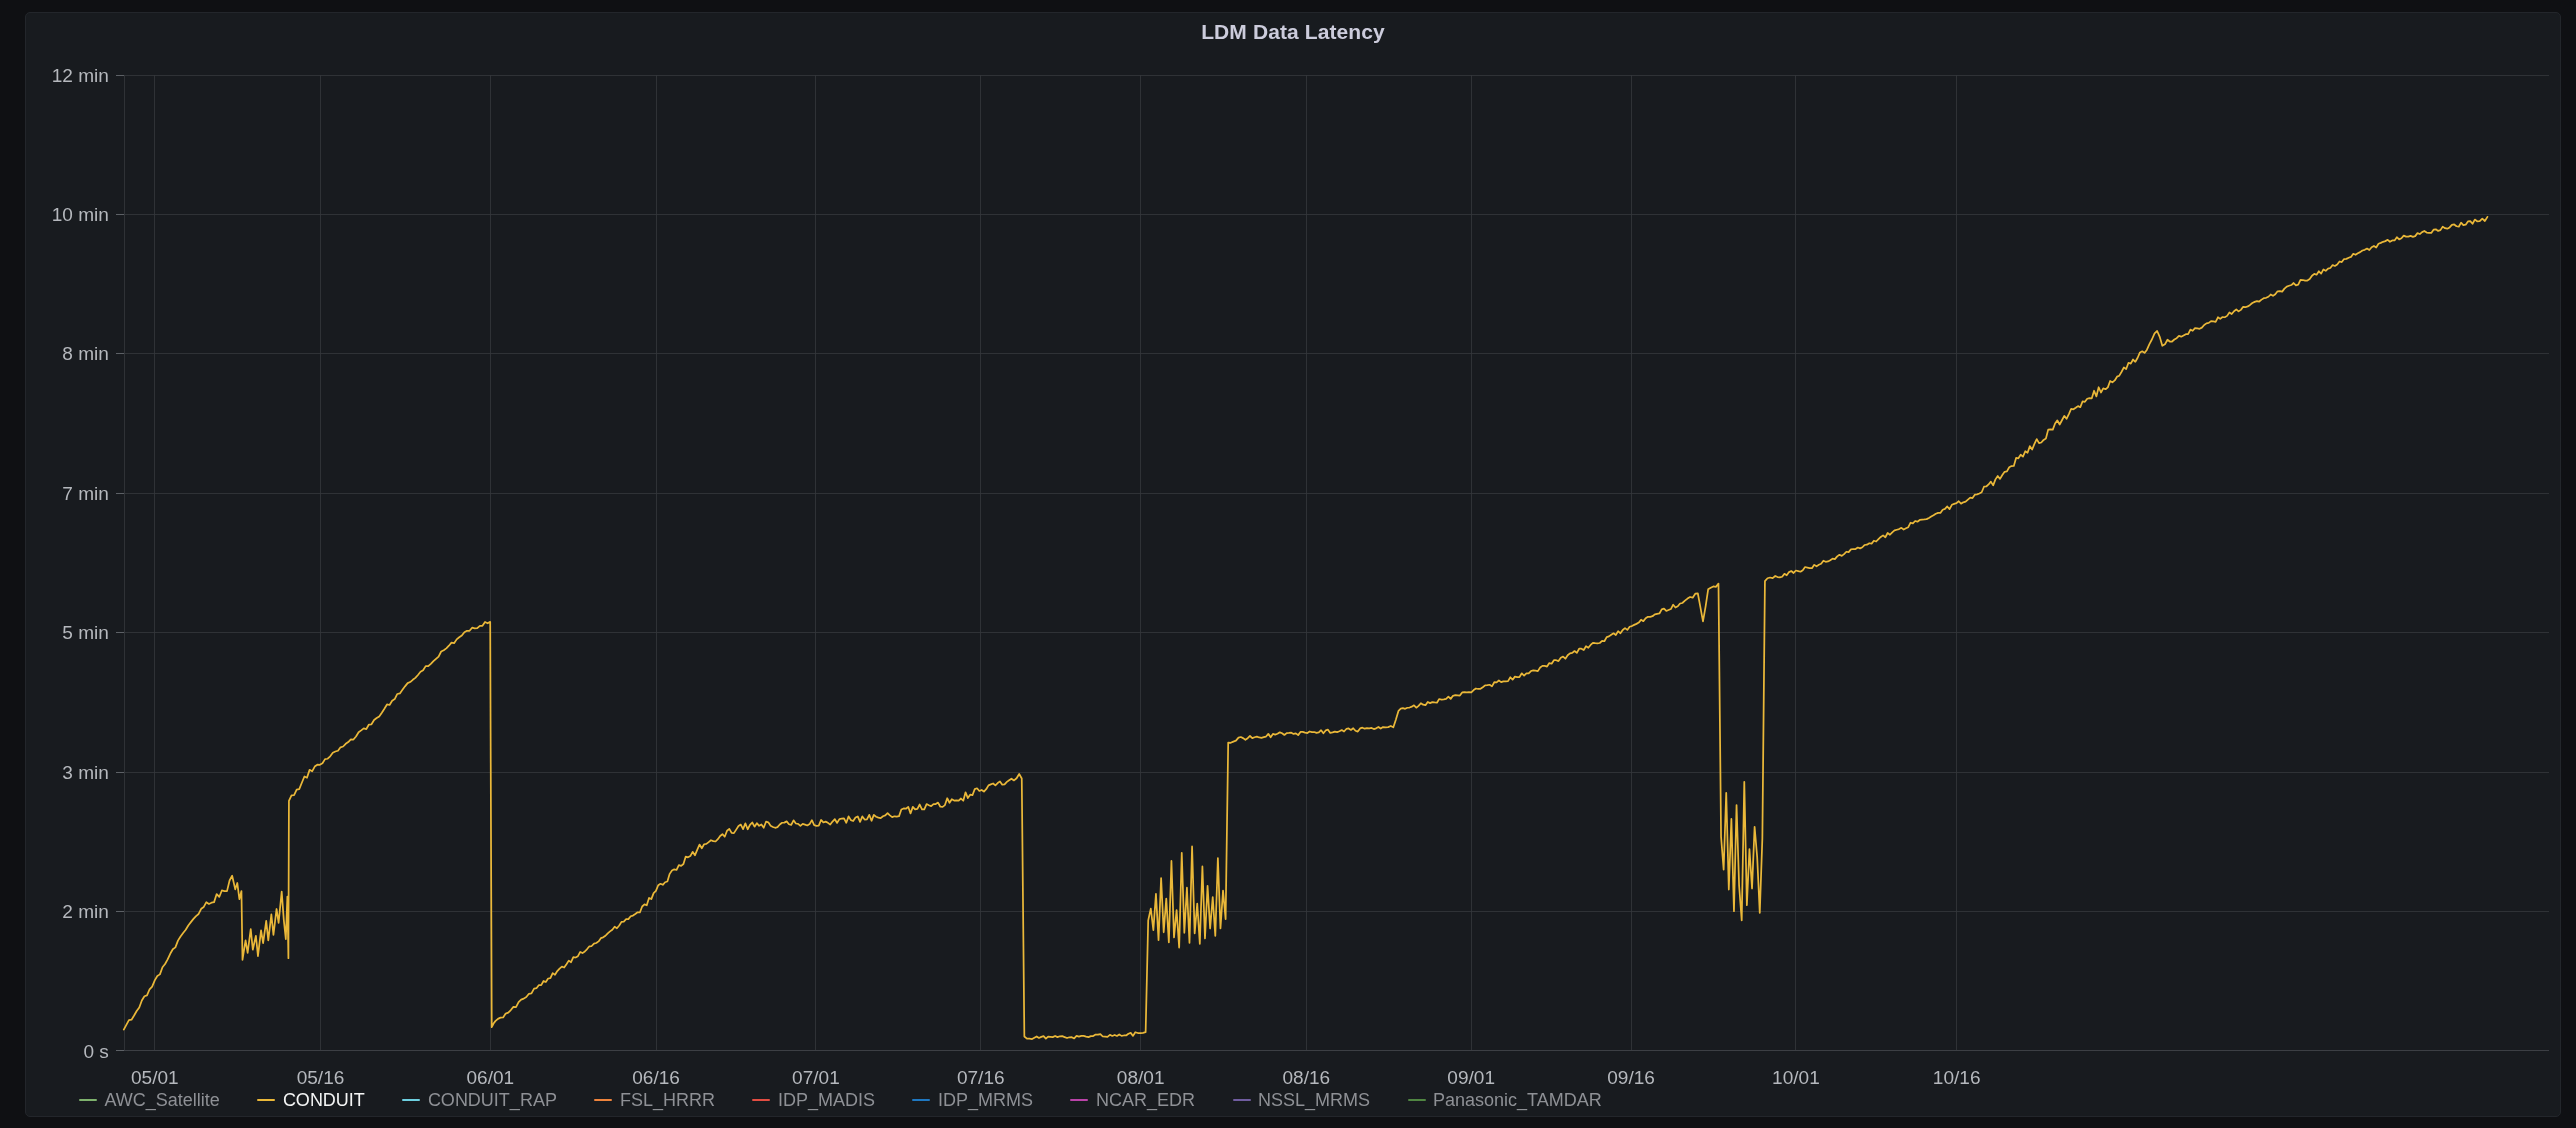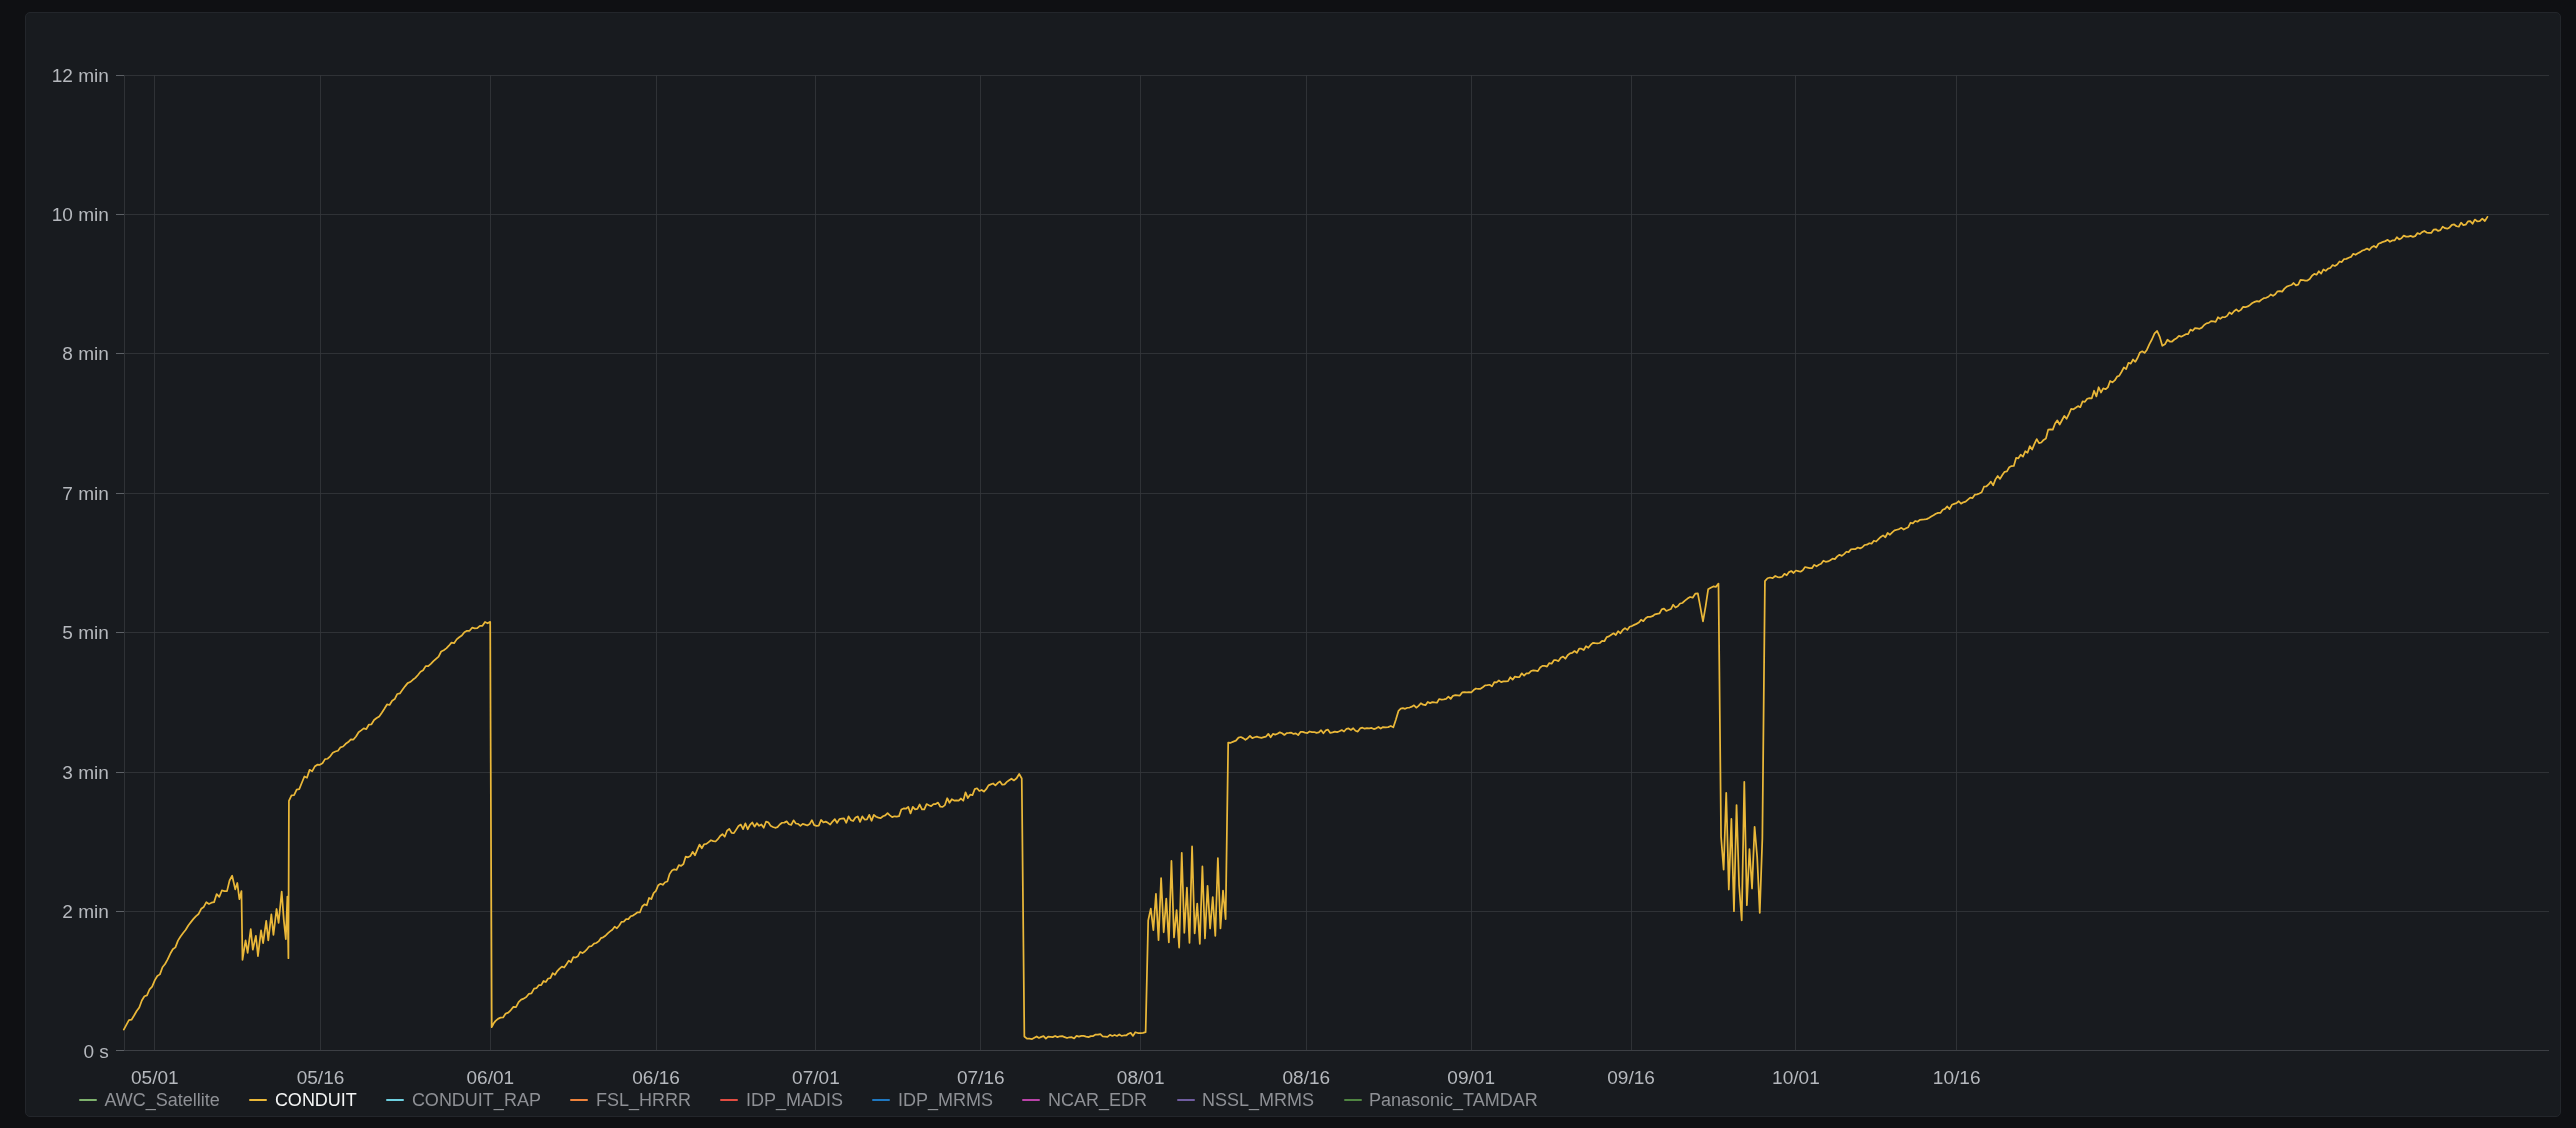--- a/index.html
+++ b/index.html
@@ -43,21 +43,21 @@
   .grid-line{ stroke:#34373b; stroke-width:1; shape-rendering:crispEdges; }
   .axis-line{ stroke:#44474c; stroke-width:1; shape-rendering:crispEdges; }
   .tick-mark{ stroke:#6c7075; stroke-width:1; shape-rendering:crispEdges; }
   .series-path{ fill:none; stroke-width:2.1; stroke-linejoin:round; stroke-linecap:round; }
   
   #legend{
     position:absolute;
     left:0; bottom:5px; width:100%;
     display:flex; align-items:center; justify-content:flex-start;
     padding-left:53px;
-    gap:8px;
+    gap:16px;
   }
   .legend-item{
     display:flex; align-items:center;
     margin-right:21.5px;
     cursor:pointer;
     white-space:nowrap;
   }
   .legend-swatch{
     display:inline-block;
     width:18px; height:2.5px;
@@ -68,20 +68,23 @@
     font-size:18px; color:#8e9095;
     font-family:"Liberation Sans", sans-serif;
   }
   .legend-item.active .legend-label{ color:#f4f5f5; font-weight:400; }
 </style>
 </head>
 <body>
 
 <div id="panel">
 
+  <div id="panel-header">
+    <div id="panel-title">LDM Data Latency</div>
+  </div>
 
   <div id="plot-area">
     <svg id="chart" viewBox="0 0 3060 1288" width="2535" height="1067">
       <g id="grid-group">
           <line x1="118" y1="14.5" x2="3046" y2="14.5" class="grid-line"></line>
           <line x1="118" y1="182.78571428571428" x2="3046" y2="182.78571428571428" class="grid-line"></line>
           <line x1="118" y1="351.07142857142856" x2="3046" y2="351.07142857142856" class="grid-line"></line>
           <line x1="118" y1="519.3571428571429" x2="3046" y2="519.3571428571429" class="grid-line"></line>
           <line x1="118" y1="687.6428571428571" x2="3046" y2="687.6428571428571" class="grid-line"></line>
           <line x1="118" y1="855.9285714285714" x2="3046" y2="855.9285714285714" class="grid-line"></line>

